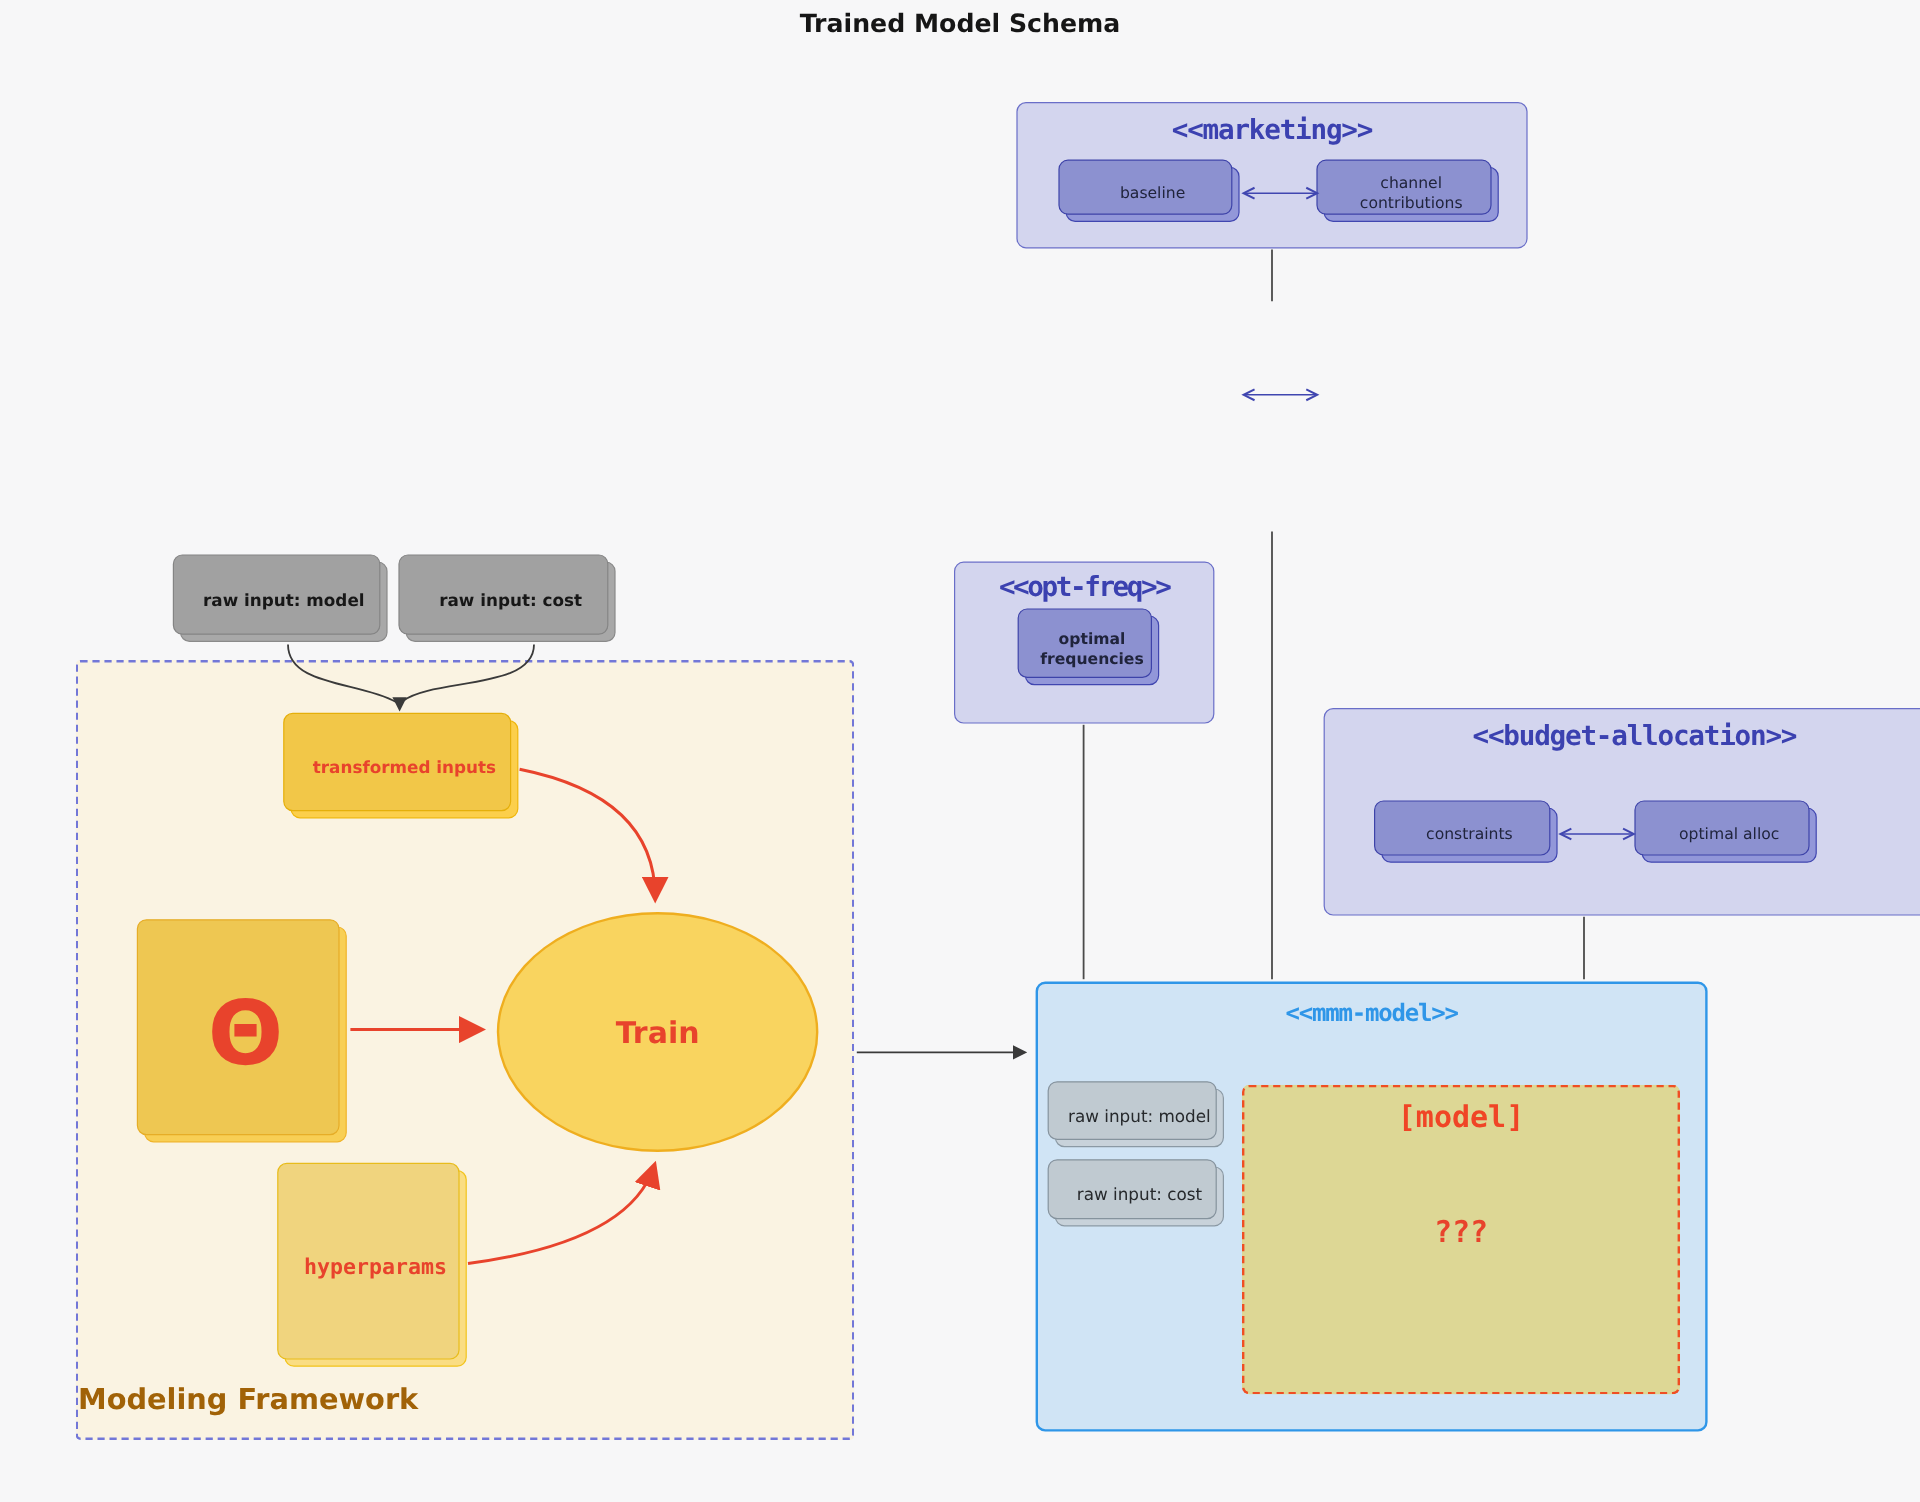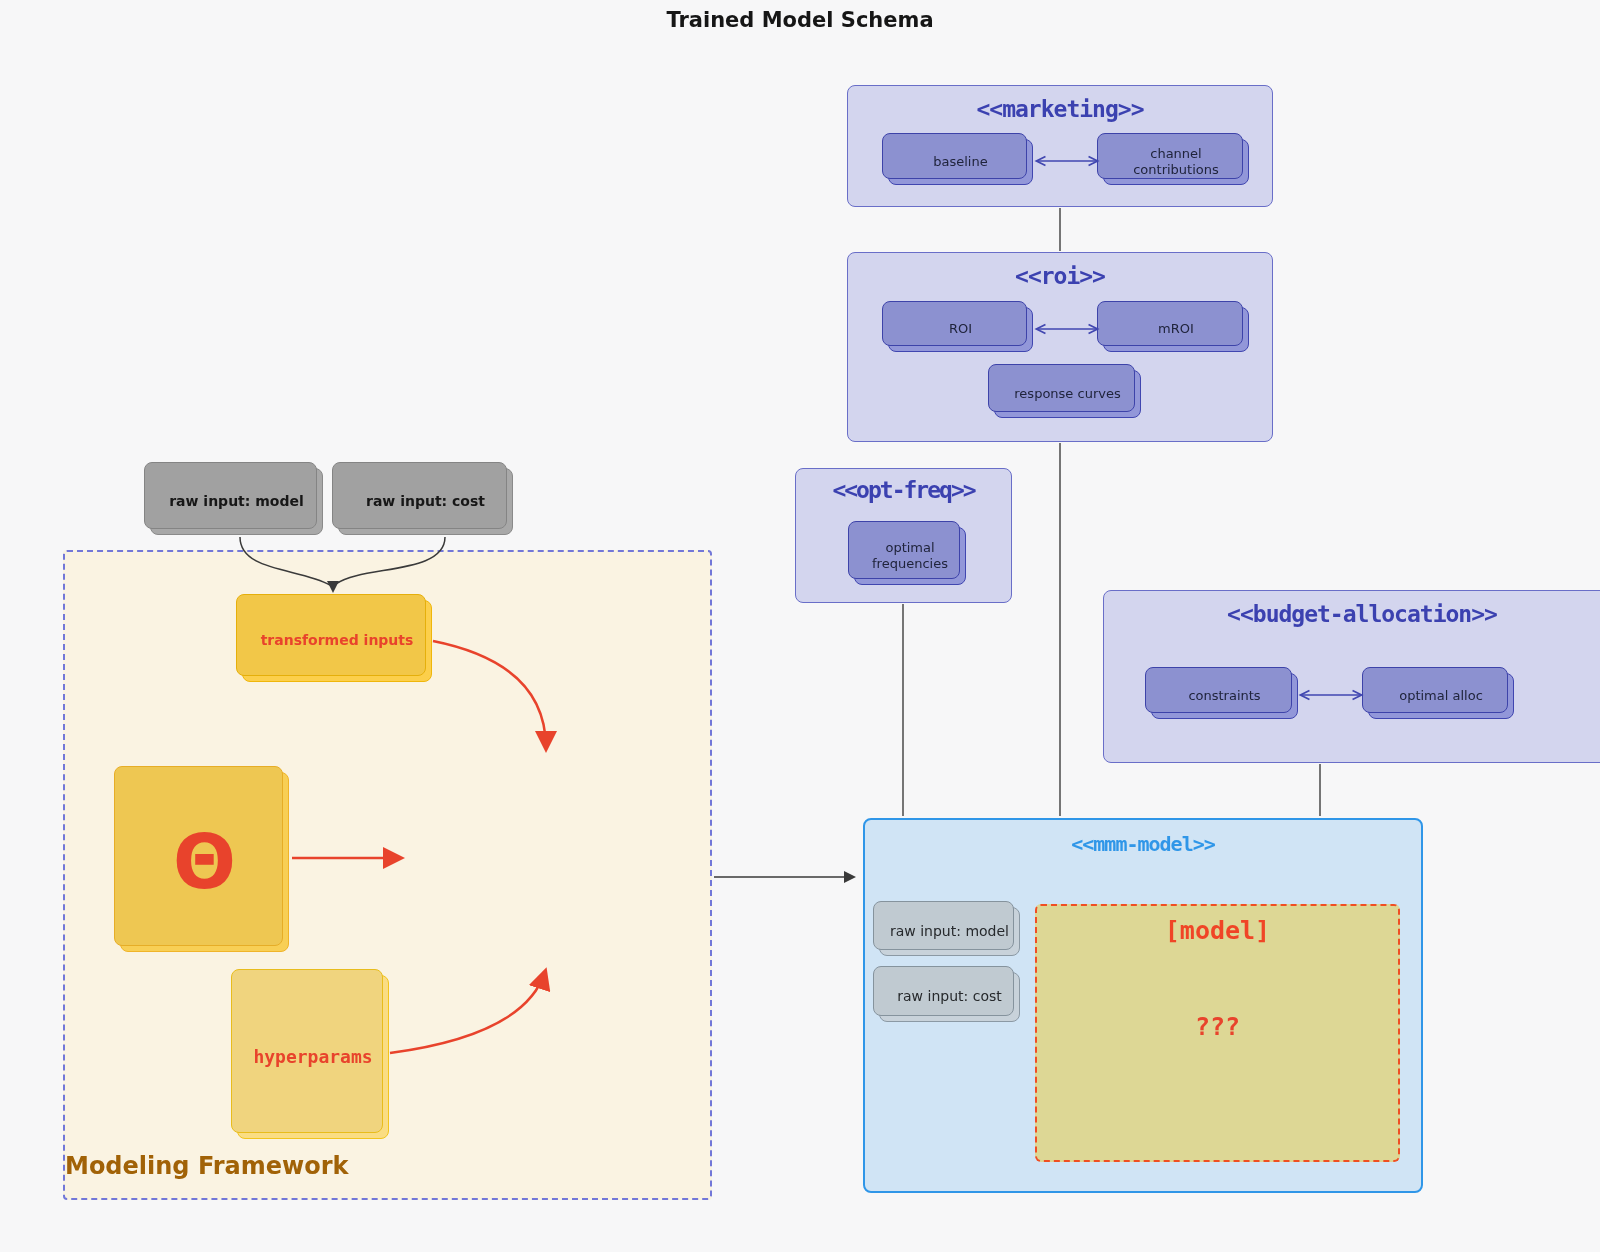--- a/index.html
+++ b/index.html
@@ -51,30 +51,24 @@
 <div id="canvas">
 
   <div class="diagram-title">Trained Model Schema</div>
 
   <div class="container purple" style="left:847px; top:85px; width:426px; height:122px;">
     <div class="c-title" style="top:10px;">&lt;&lt;marketing&gt;&gt;</div>
     <div class="stack pbox" style="left:40px; top:53px; width:145px; height:46px;">baseline</div>
     <div class="stack pbox" style="left:255px; top:53px; width:146px; height:46px;">channel contributions</div>
   </div>
 
-  <div class="container purple" style="left:847px; top:252px; width:426px; height:190px;">
-    <div class="c-title" style="top:10px;">&lt;&lt;roi&gt;&gt;</div>
-    <div class="stack pbox" style="left:40px; top:54px; width:145px; height:45px;">ROI</div>
-    <div class="stack pbox" style="left:255px; top:54px; width:146px; height:45px;">mROI</div>
-    <div class="stack pbox" style="left:146px; top:117px; width:147px; height:48px;">response curves</div>
-  </div>
 
   <div class="container purple" style="left:795px; top:468px; width:217px; height:135px;">
     <div class="c-title" style="top:8px; letter-spacing:-2px;">&lt;&lt;opt-freq&gt;&gt;</div>
-    <div class="stack pbox" style="left:58px; top:58px; width:112px; height:58px;">optimal frequencies</div>
+    <div class="stack pbox" style="left:58px; top:44px; width:112px; height:58px;font-weight:bold;">optimal frequencies</div>
   </div>
 
   <div class="container purple" style="left:1103px; top:590px; width:518px; height:173px;">
     <div class="c-title" style="top:10px;">&lt;&lt;budget-allocation&gt;&gt;</div>
     <div class="stack pbox" style="left:47px; top:82px; width:147px; height:46px;">constraints</div>
     <div class="stack pbox" style="left:264px; top:82px; width:146px; height:46px;">optimal alloc</div>
   </div>
 
   <div class="container blue" style="left:863px; top:818px; width:560px; height:375px;">
     <div class="c-title" style="top:12px;">&lt;&lt;mmm-model&gt;&gt;</div>
@@ -86,20 +80,23 @@
     </div>
   </div>
 
   <div class="stack gbox" style="left:150px; top:468px; width:173px; height:67px;">raw input: model</div>
   <div class="stack gbox" style="left:338px; top:468px; width:175px; height:67px;">raw input: cost</div>
 
   <div class="container framework" style="left:63px; top:550px; width:649px; height:650px;">
     <div class="stack ybox redtext" style="left:177px; top:48px; width:190px; height:82px; font-size:14px;">transformed inputs</div>
     <div class="stack ybox" style="left:55px; top:220px; width:169px; height:180px; background:#f8cf55; border-color:#f0b429;">
       <span class="redtext" style="font-size:74px;">Θ</span>
+    </div>
+    <div class="ellipse" style="left:349px; top:208px; width:268px; height:200px;">
+      <span class="redtext" style="font-size:25px;">Train</span>
     </div>
     <div class="stack ybox mono redtext" style="left:172px; top:423px; width:152px; height:164px; font-size:18px; background:#fadd83; border-color:#f2c41d;">hyperparams</div>
     <div class="fw-label">Modeling Framework</div>
   </div>
 
   <svg id="wires" width="1600" height="1252" viewBox="0 0 1600 1252">
     <defs>
       <marker id="ah-black" markerWidth="8" markerHeight="8" refX="6" refY="4" orient="auto">
         <path d="M0,0 L8,4 L0,8 Z" fill="#3a3a3a"></path>
       </marker>

